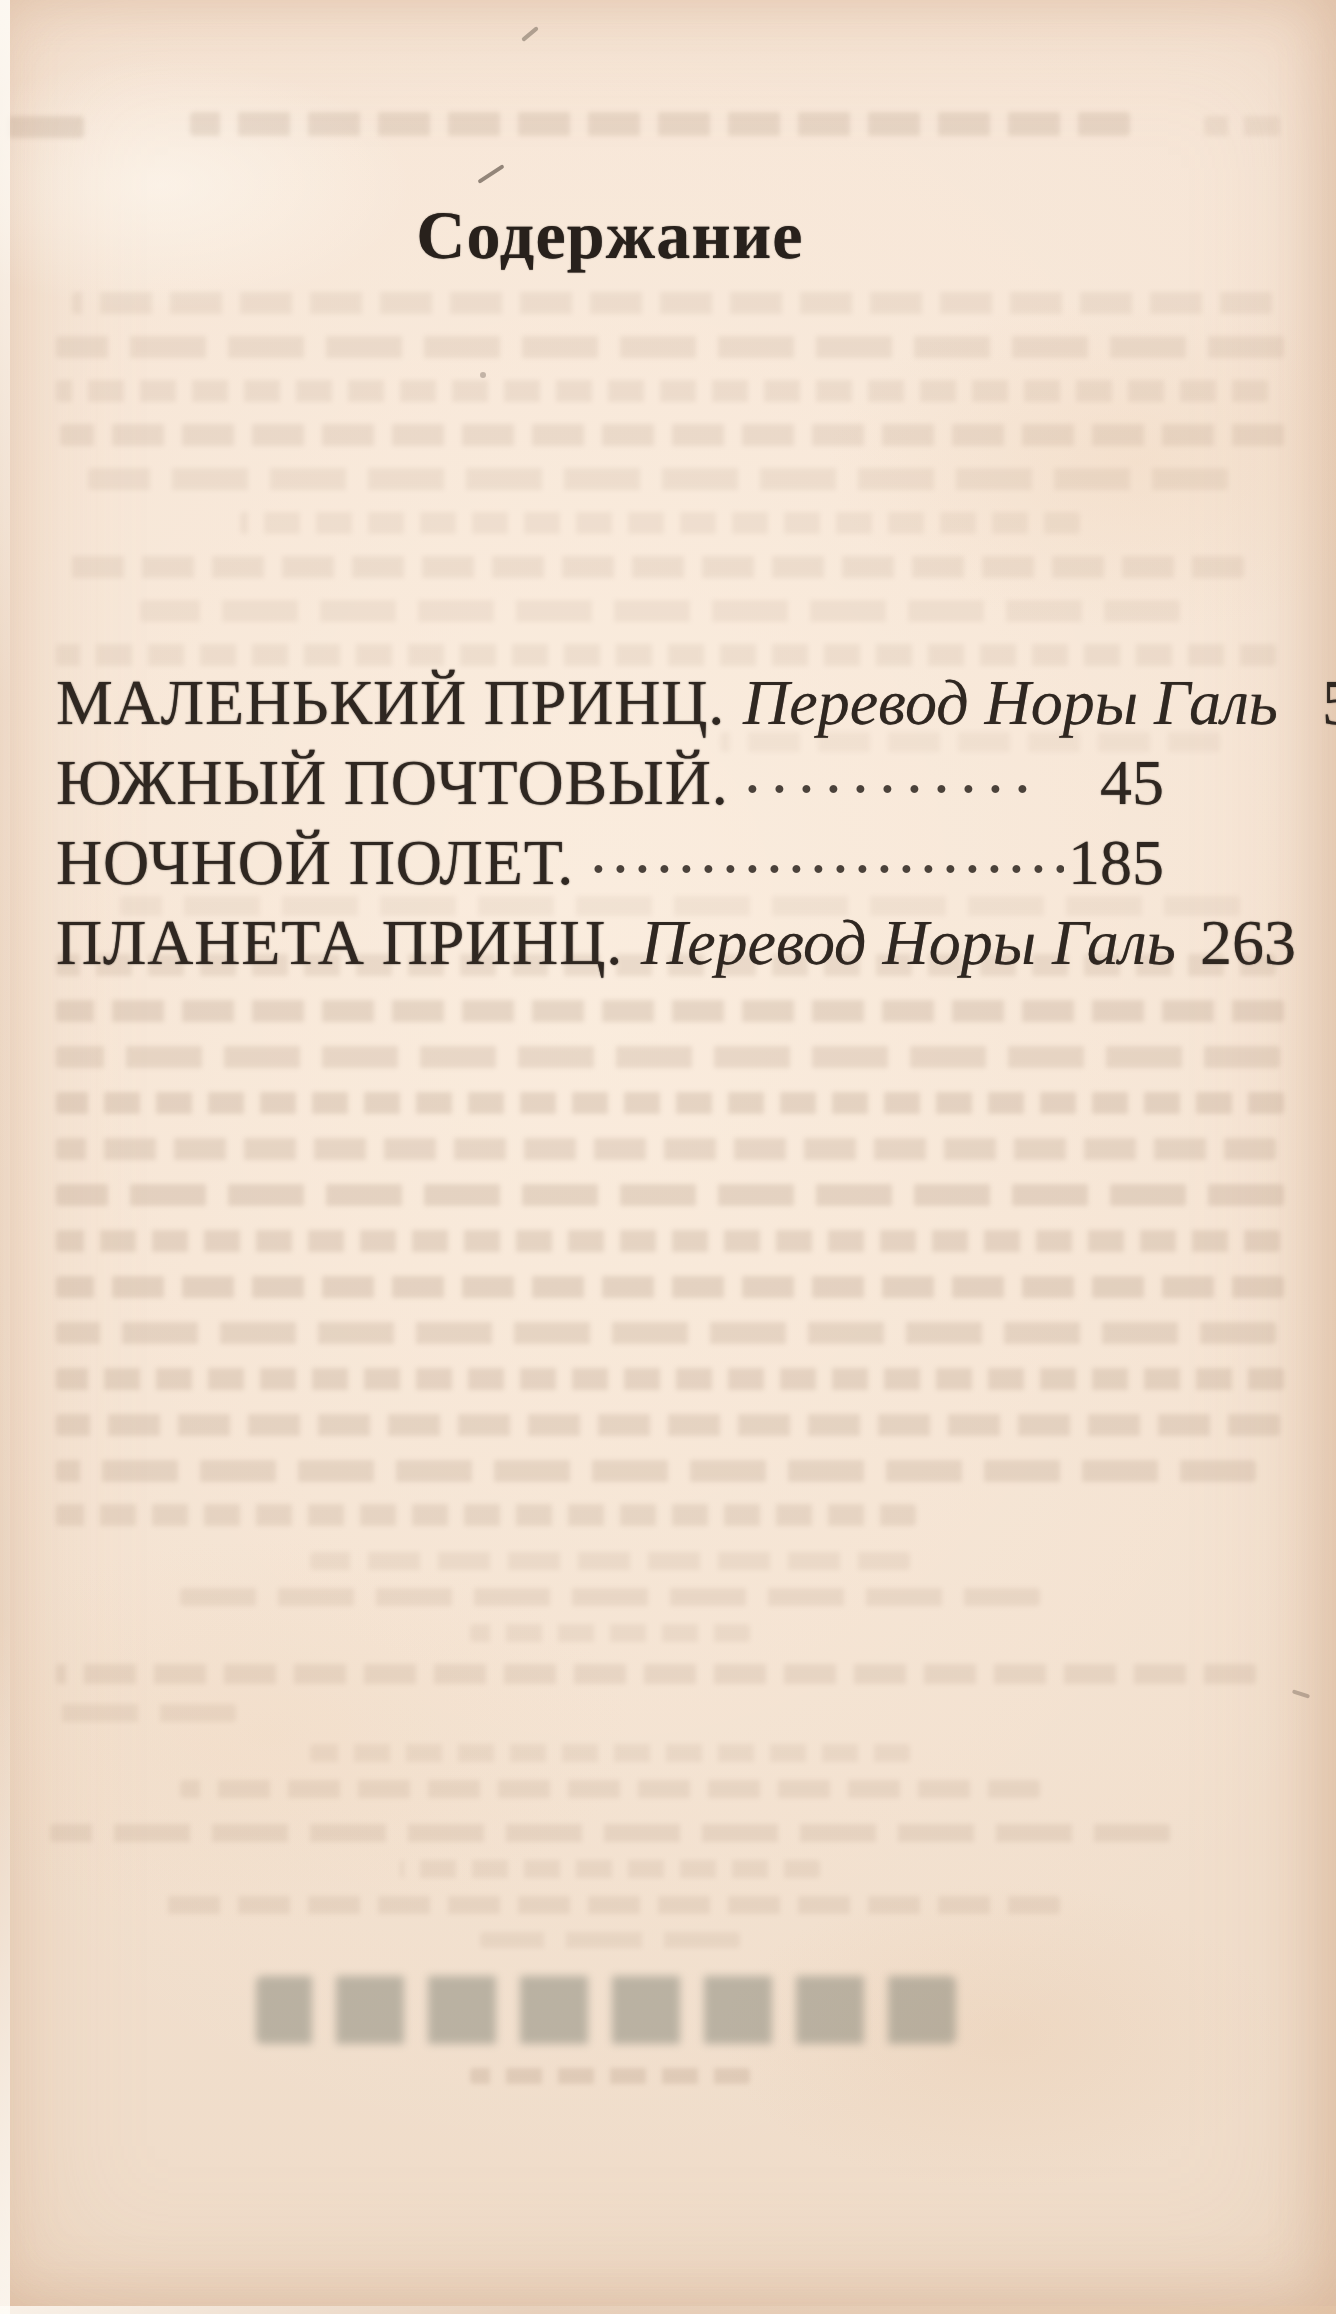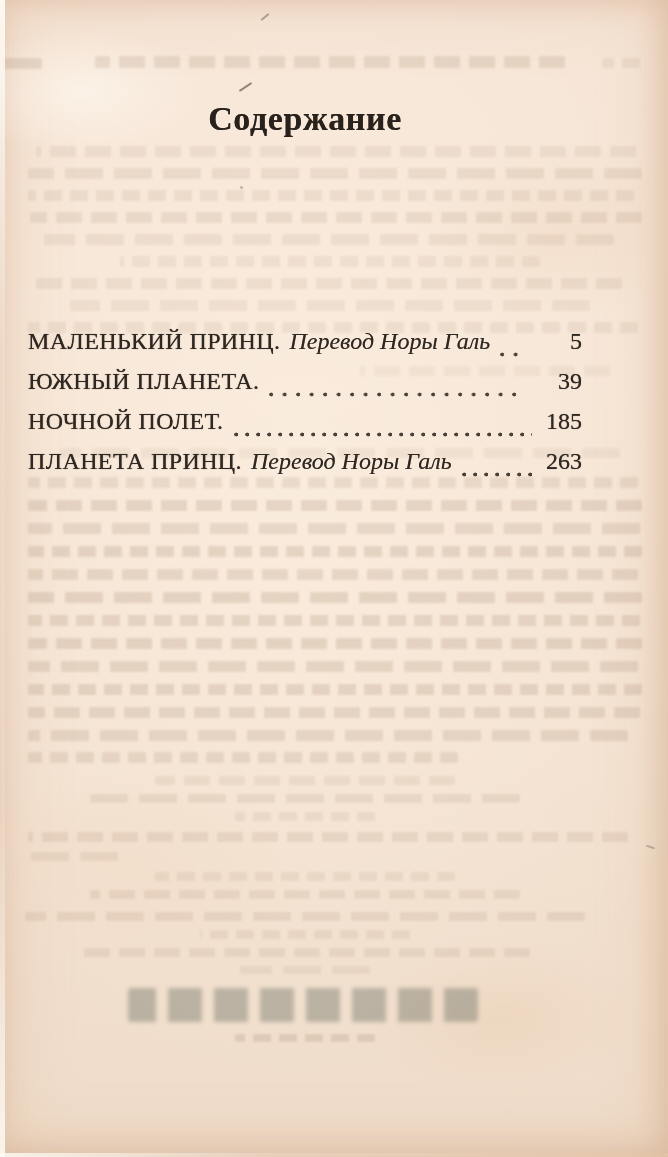--- a/index.html
+++ b/index.html
@@ -30,21 +30,21 @@
   
   .heading{
     position:absolute;left:28px;top:94px;width:554px;height:50px;
     line-height:50px;text-align:center;
     font-size:34px;font-weight:700;letter-spacing:.6px;color:#28211c;
     text-shadow:0 0 .6px rgba(40,33,28,.75);
   }
 
   
   .toc{position:absolute;left:28px;top:326px;width:554px;}
-  .toc-row{display:flex;align-items:flex-start;height:40px;line-height:30px;font-size:24px;white-space:nowrap;}
+  .toc-row{display:flex;align-items:flex-end;height:40px;line-height:30px;font-size:32px;white-space:nowrap;}
   .toc-title{font-weight:400;letter-spacing:.4px;text-shadow:0 0 .8px rgba(47,39,33,.9);}
   .toc-trans{font-style:italic;margin-left:9px;text-shadow:0 0 .4px rgba(47,39,33,.55);}
   .leader{flex:1;align-self:flex-end;height:8px;margin:0 12px 7px 10px;
     background-image:radial-gradient(circle at 2.2px 3.5px, rgba(44,36,30,.85) 1.7px, rgba(0,0,0,0) 2.2px);
     background-size:13.5px 8px;background-repeat:repeat-x;}
   .toc-row.tight .leader{background-size:11px 8px;margin-right:2px;}
   .toc-page{width:48px;text-align:right;text-shadow:0 0 .7px rgba(47,39,33,.8);}
 
   
   .bleed{position:absolute;inset:0;pointer-events:none;}
@@ -113,23 +113,23 @@
   <div class="heading">Содержание</div>
 
   <div class="toc">
     <div class="toc-row">
       <span class="toc-title">МАЛЕНЬКИЙ ПРИНЦ.</span>
       <span class="toc-trans">Перевод Норы Галь</span>
       <span class="leader"></span>
       <span class="toc-page">5</span>
     </div>
     <div class="toc-row">
-      <span class="toc-title">ЮЖНЫЙ ПЛАНЕТА.</span>
+      <span class="toc-title">ЮЖНЫЙ ПОЧТОВЫЙ.</span>
       <span class="leader"></span>
-      <span class="toc-page">39</span>
+      <span class="toc-page">45</span>
     </div>
     <div class="toc-row tight">
       <span class="toc-title">НОЧНОЙ ПОЛЕТ.</span>
       <span class="leader"></span>
       <span class="toc-page">185</span>
     </div>
     <div class="toc-row tight">
       <span class="toc-title">ПЛАНЕТА ПРИНЦ.</span>
       <span class="toc-trans">Перевод Норы Галь</span>
       <span class="leader"></span>

